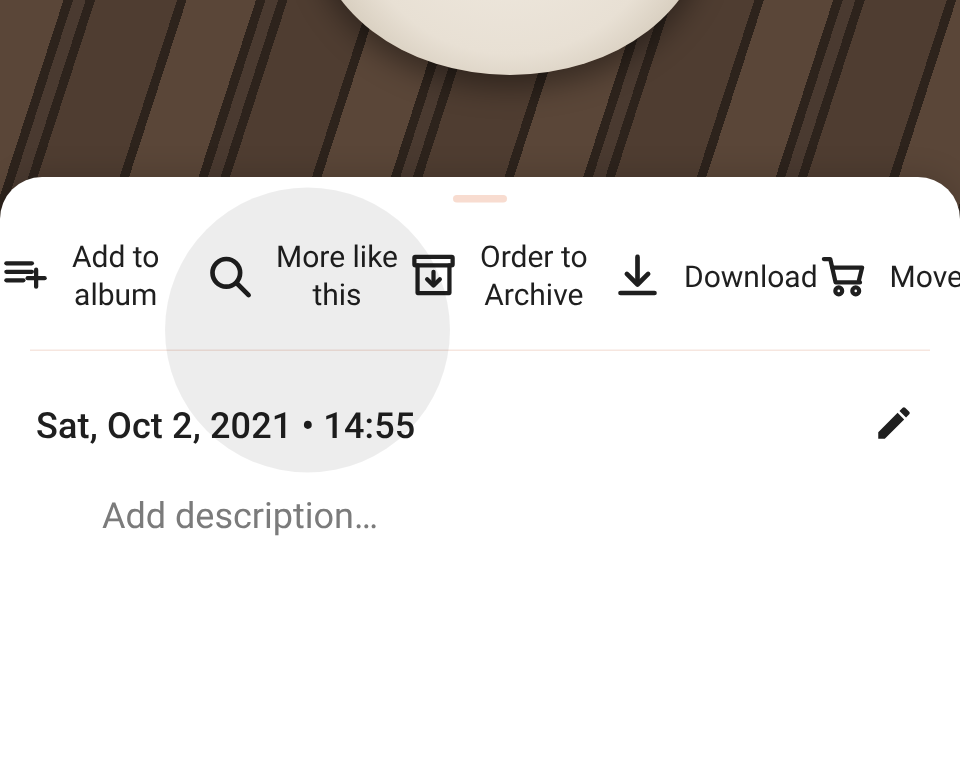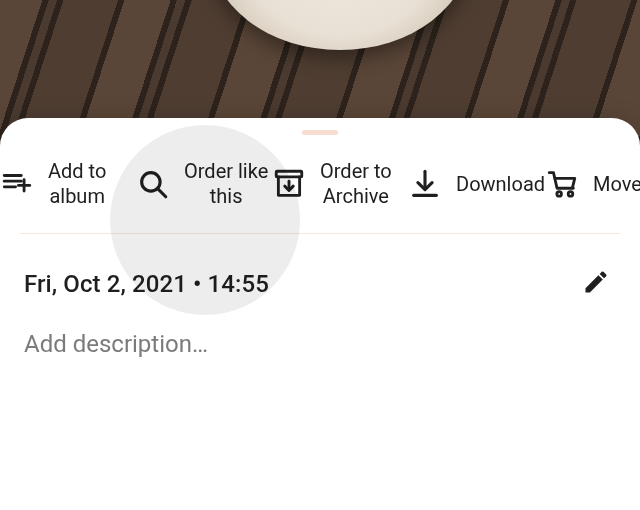--- a/index.html
+++ b/index.html
@@ -111,20 +111,21 @@
     .edit-btn {
       cursor: pointer;
       padding: 6px;
     }
     .edit-btn svg { width: 28px; height: 28px; }
     .description {
       padding: 16px 24px 0;
       font-size: 24px;
       color: #7b7b7b;
       cursor: text;
+      margin-left: 44px;
     }
   </style>
 </head>
 <body>
 
 <div class="photo-bg">
   <div class="plate"></div>
 </div>
 
 <div class="sheet">
@@ -147,21 +148,21 @@
 album</span>
     </div>
 
     <div class="action-item">
       <span class="action-icon">
         <svg viewBox="0 0 24 24" fill="none" stroke="#1f1f1f" stroke-width="2.2" stroke-linecap="round">
           <circle cx="10.5" cy="10.5" r="6.5"></circle>
           <line x1="15.3" y1="15.3" x2="21" y2="21"></line>
         </svg>
       </span>
-      <span class="action-label">Order like
+      <span class="action-label">More like
 this</span>
     </div>
 
     <div class="action-item">
       <span class="action-icon">
         <svg viewBox="0 0 24 24" fill="none" stroke="#1f1f1f" stroke-width="2" stroke-linecap="round" stroke-linejoin="round">
           <rect x="3" y="3" width="18" height="4" rx="0.5"></rect>
           <path d="M4.5 7 L4.5 20 L19.5 20 L19.5 7"></path>
           <line x1="12" y1="10" x2="12" y2="16"></line>
           <polyline points="9,13.5 12,16.5 15,13.5"></polyline>
@@ -191,21 +192,21 @@
           <circle cx="18" cy="19" r="1.6"></circle>
         </svg>
       </span>
       <span class="action-label">Move</span>
     </div>
   </div>
 
   <div class="divider"></div>
 
   <div class="meta-row">
-    <div class="datetime">Fri, Oct 2, 2021 • 14:55</div>
+    <div class="datetime">Sat, Oct 2, 2021 • 14:55</div>
     <div class="edit-btn">
       <span>
         <svg viewBox="0 0 24 24" fill="#1f1f1f">
           <path d="M3 17.25V21h3.75L17.81 9.94l-3.75-3.75L3 17.25zM20.71 7.04a1 1 0 0 0 0-1.41l-2.34-2.34a1 1 0 0 0-1.41 0l-1.83 1.83 3.75 3.75 1.83-1.83z"></path>
         </svg>
       </span>
     </div>
   </div>
 
   <div class="description">Add description…</div>

